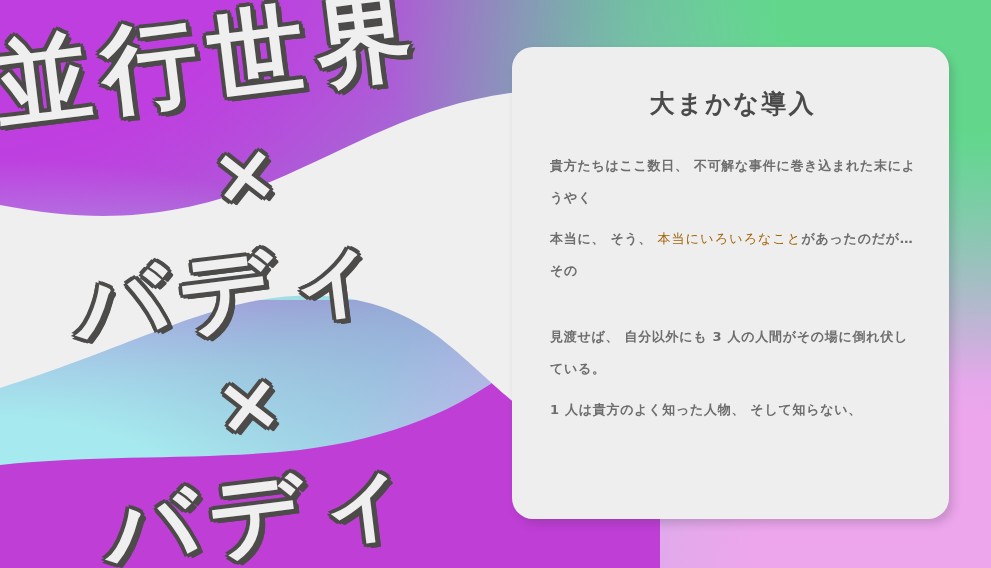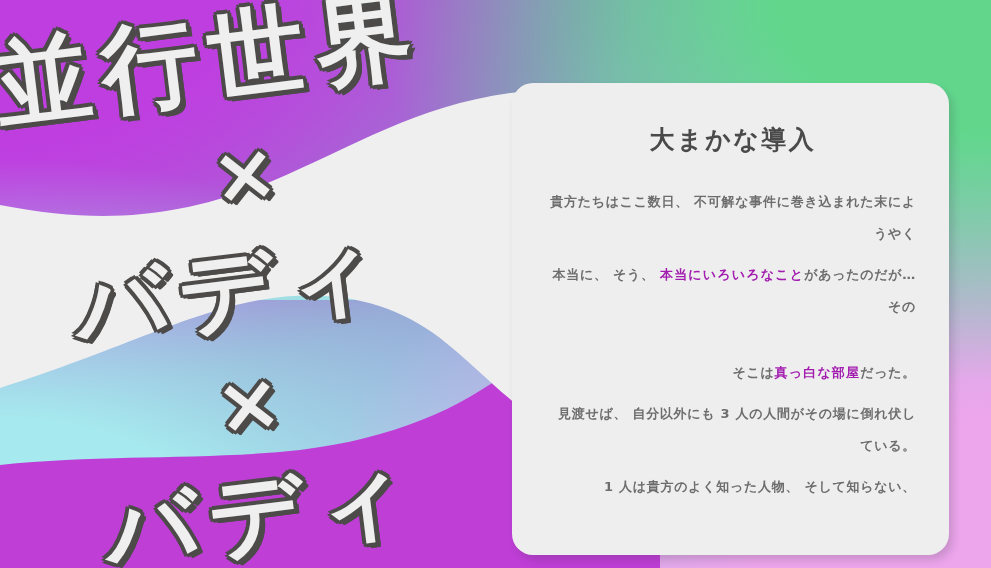--- a/index.html
+++ b/index.html
@@ -72,42 +72,40 @@
     position: absolute;
     left: 512px;
     top: 47px;
     width: 437px;
     height: 472px;
     background: #eeeeee;
     border-radius: 21px;
     box-shadow: 4px 5px 9px rgba(60,50,70,0.20);
     box-sizing: border-box;
     padding: 34px 33px 20px 38px;
-    margin-top: 36px;
   }
   #card-title {
     text-align: center;
     font-size: 25px;
     font-weight: 700;
     color: #4a4a4a;
     letter-spacing: 0.10em;
     margin: 6px 0 30px 0;
   }
   .para { margin: 0; }
   .para p {
     margin: 0 0 9px 0;
     font-size: 13px;
     line-height: 2.45;
     color: #6d6d6d;
     letter-spacing: 0.055em;
     font-weight: 600;
-    text-align: right;
   }
   .gap { height: 26px; }
-  .hl-purple { color: #a21caf; font-weight: 700; letter-spacing: 0.09em; }
+  .hl-purple { color: #a16207; font-weight: 400; letter-spacing: 0.09em; }
 </style>
 </head>
 <body>
 
 <div id="stage">
 
   <div id="bg-gradient"></div>
 
   <div id="waves">
     <svg viewBox="0 0 991 568" xmlns="http://www.w3.org/2000/svg" aria-hidden="true">
@@ -131,19 +129,18 @@
   </div>
 
   <div id="card">
     <div id="card-title">大まかな導入</div>
     <div class="para" id="para-1">
         <p><span>貴方たちはここ数日、 不可解な事件に巻き込まれた末にようやく</span></p>
         <p><span>本当に、 そう、 </span><span class="hl-purple">本当にいろいろなこと</span><span>があったのだが…その</span></p>
       </div>
     <div class="gap"></div>
     <div class="para" id="para-2">
-        <p><span>そこは</span><span class="hl-purple">真っ白な部屋</span><span>だった。</span></p>
         <p><span>見渡せば、 自分以外にも 3 人の人間がその場に倒れ伏している。</span></p>
         <p><span>1 人は貴方のよく知った人物、 そして知らない、</span></p>
       </div>
   </div>
 
 </div>
 
 </body></html>

